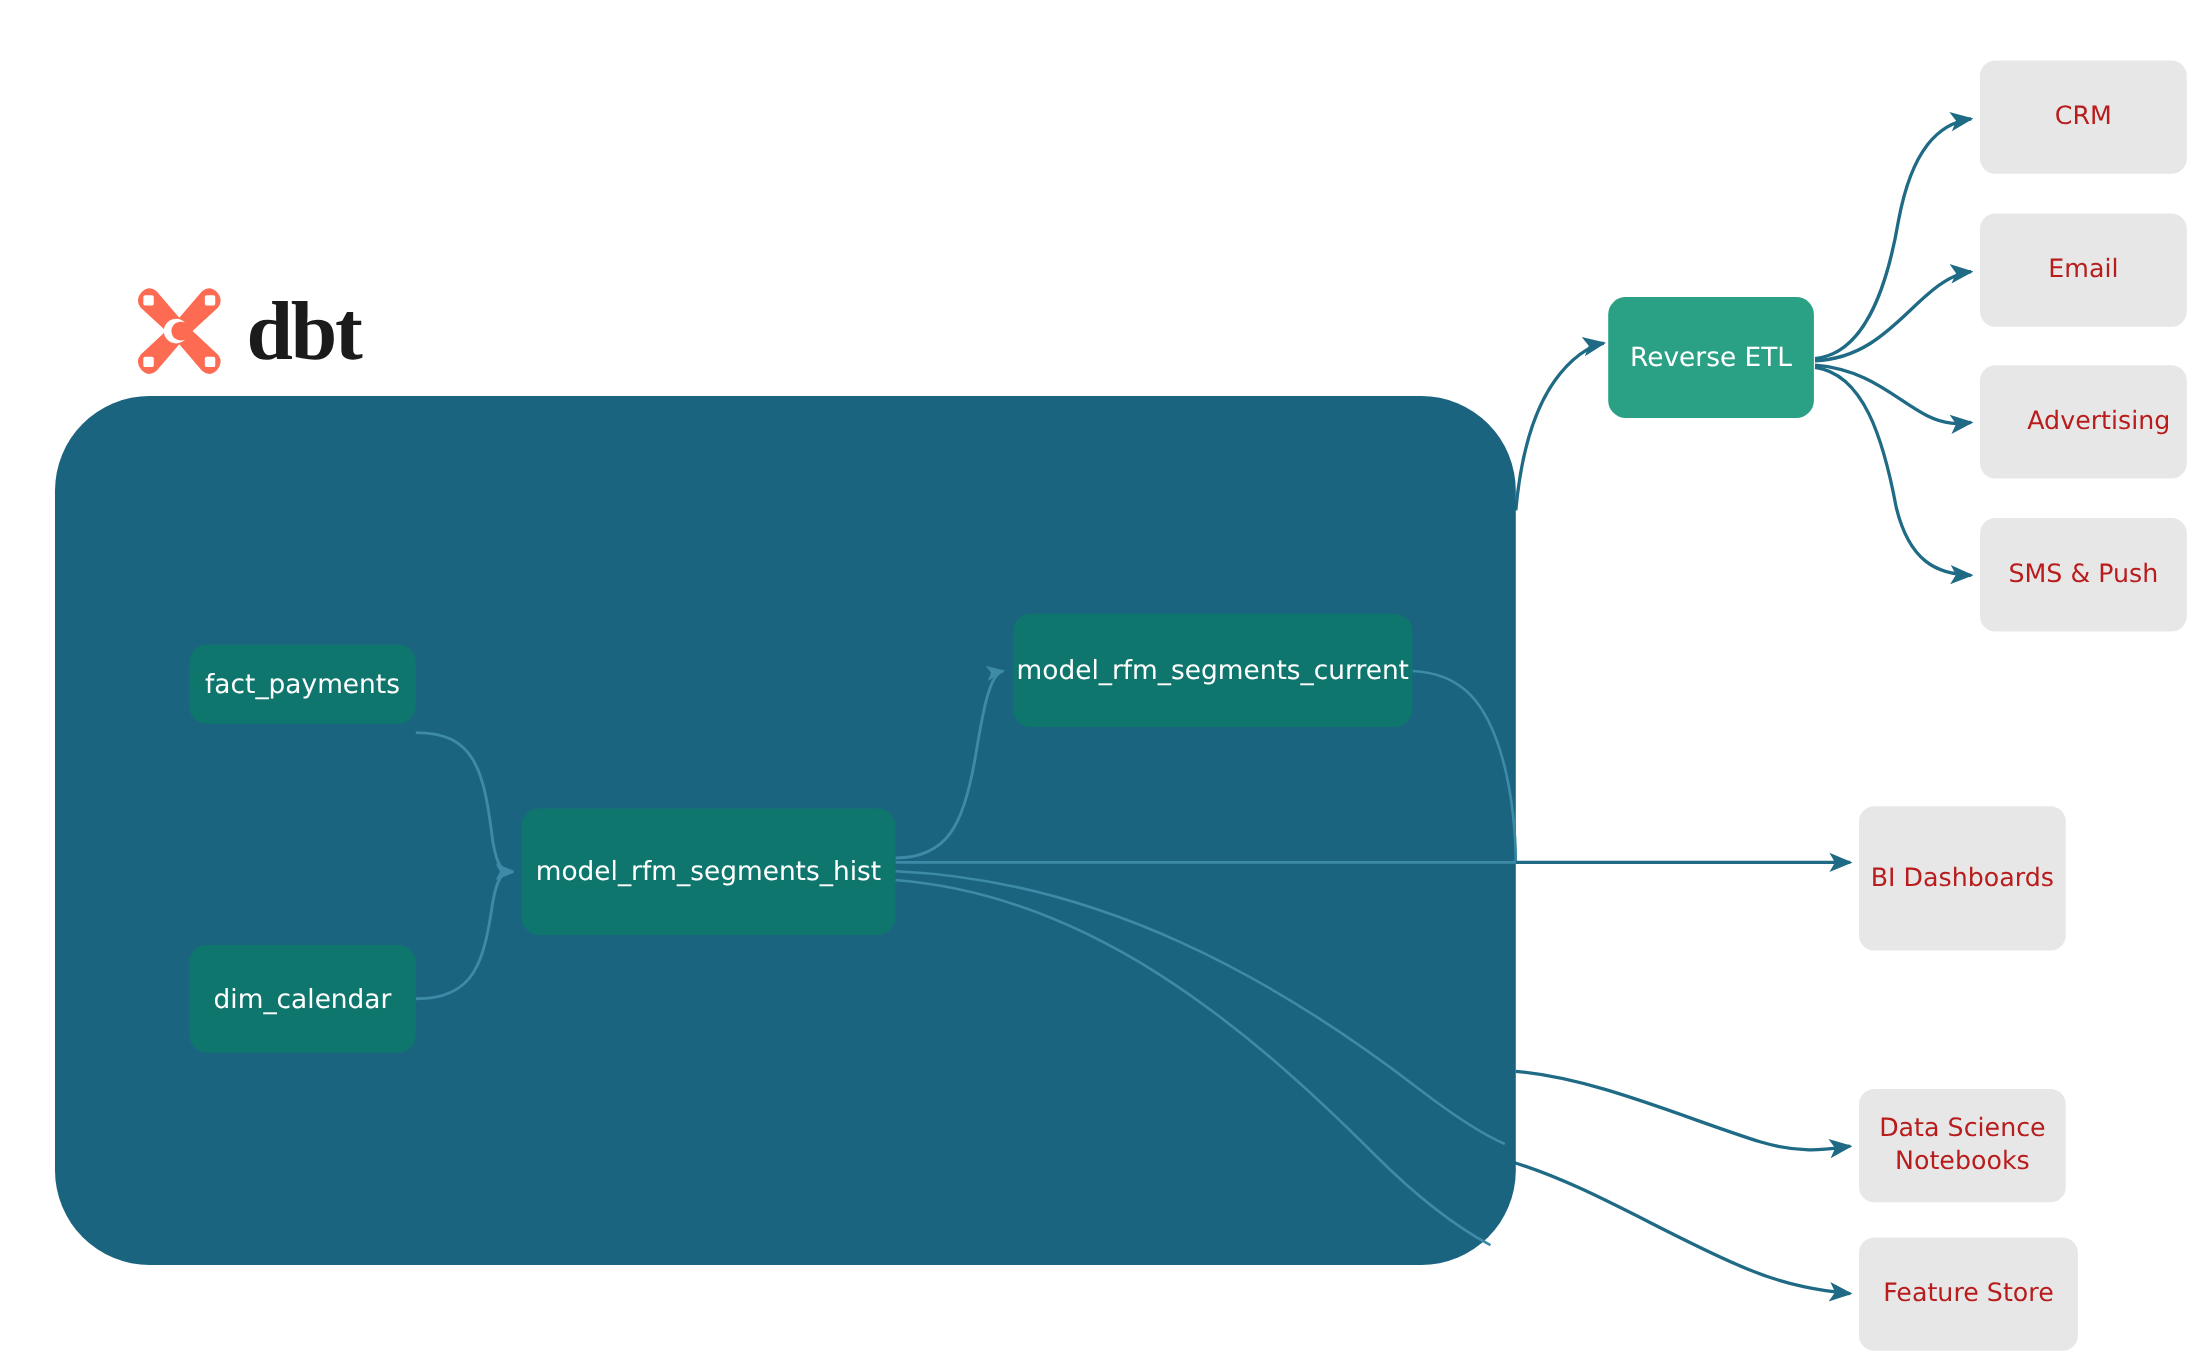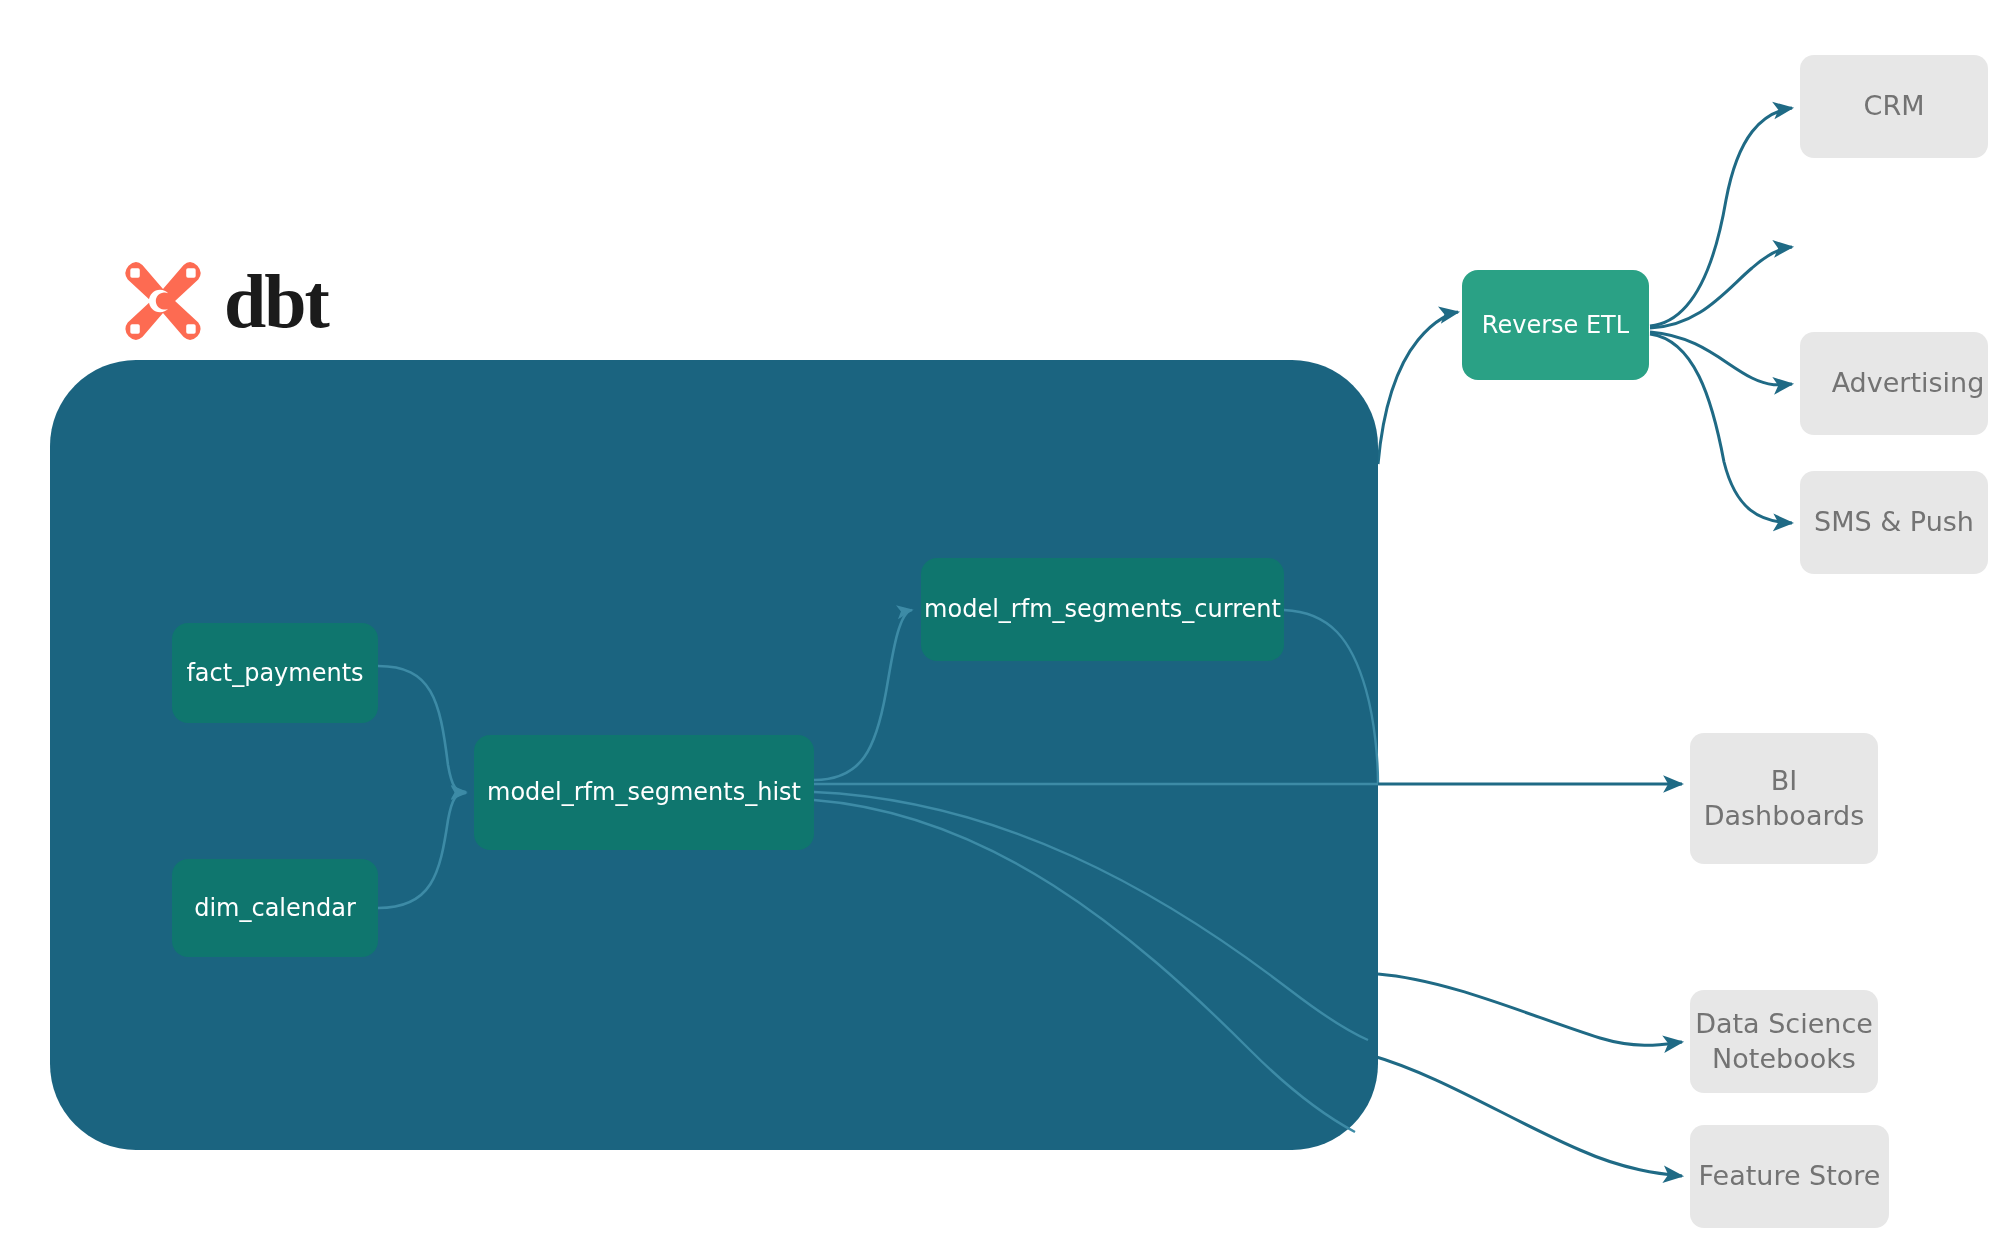--- a/index.html
+++ b/index.html
@@ -70,27 +70,27 @@
   }
   .node-etl {
     background: #2aa185;
     color: #ffffff;
     border-radius: 16px;
     font-size: 24px;
     text-align: right;
   }
   .node-dest {
     background: #e7e7e7;
-    color: #737373;
+    color: #b91c1c;
     border-radius: 14px;
-    font-size: 27px;
-  }
-
-  
-  #node-fact-payments      { left: 172px;  top: 623px;  width: 206px; height: 100px; }
+    font-size: 23px;
+  }
+
+  
+  #node-fact-payments      { left: 172px;  top: 586px;  width: 206px; height: 72px; }
   #node-dim-calendar       { left: 172px;  top: 859px;  width: 206px; height: 98px; }
   #node-hist               { left: 474px;  top: 735px;  width: 340px; height: 115px; }
   #node-current            { left: 921px;  top: 558px;  width: 363px; height: 103px; }
 
   
   #node-reverse-etl        { left: 1462px; top: 270px;  width: 187px; height: 110px; }
 
   
   #node-crm                { left: 1800px; top: 55px;   width: 188px; height: 103px; }
   #node-email              { left: 1800px; top: 194px;  width: 188px; height: 103px; }
@@ -194,20 +194,21 @@
   <div id="node-hist" class="node node-model">model_rfm_segments_hist</div>
 
   <div id="node-dim-calendar" class="node node-model">dim_calendar</div>
 
   <div id="node-current" class="node node-model">model_rfm_segments_current</div>
 
   <div id="node-reverse-etl" class="node node-etl">Reverse ETL</div>
 
   <div id="node-crm" class="node node-dest">CRM</div>
 
+  <div id="node-email" class="node node-dest">Email</div>
 
   <div id="node-advertising" class="node node-dest">Advertising</div>
 
   <div id="node-sms-push" class="node node-dest">SMS &amp; Push</div>
 
   <div id="node-bi-dashboards" class="node node-dest">BI Dashboards</div>
 
   <div id="node-ds-notebooks" class="node node-dest">
     <div>
       <div>Data Science</div>

